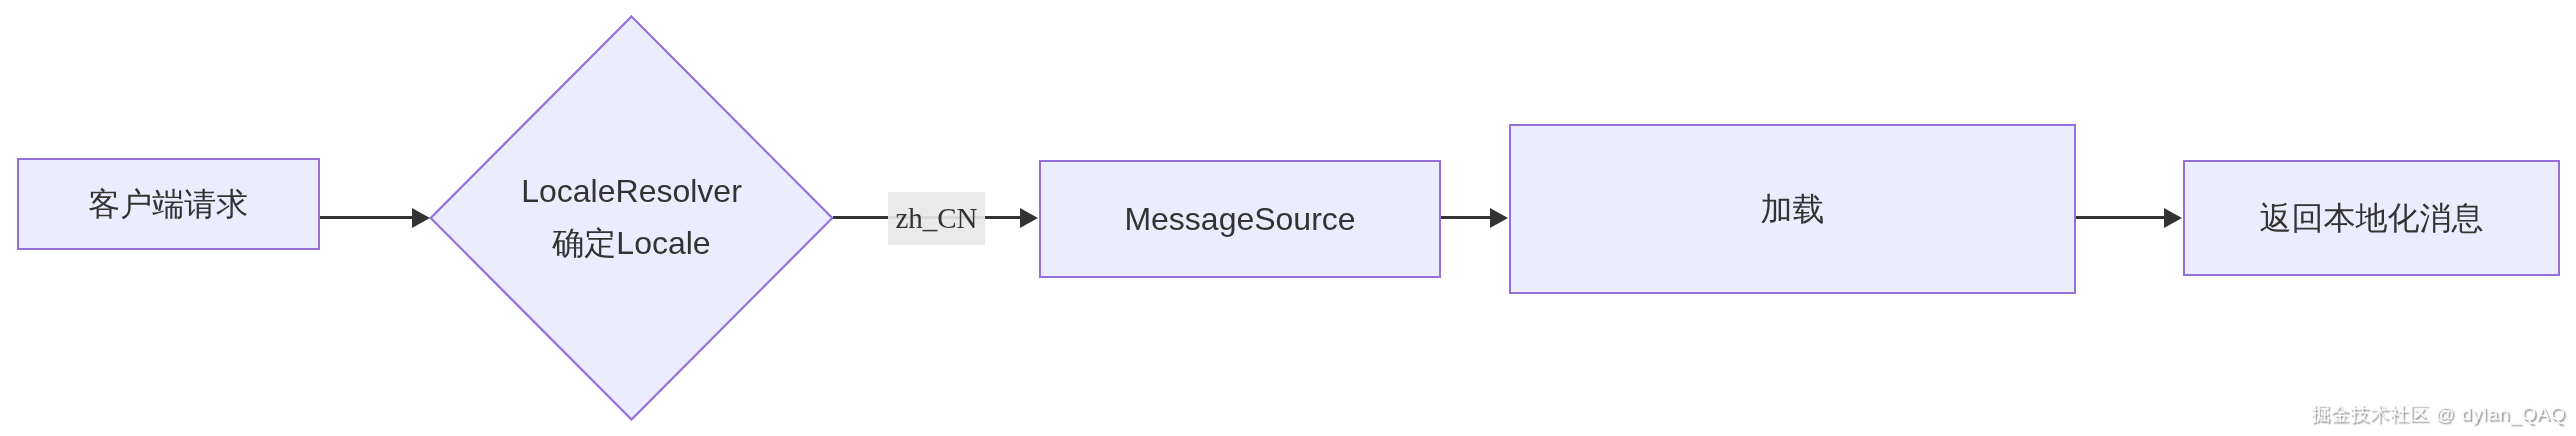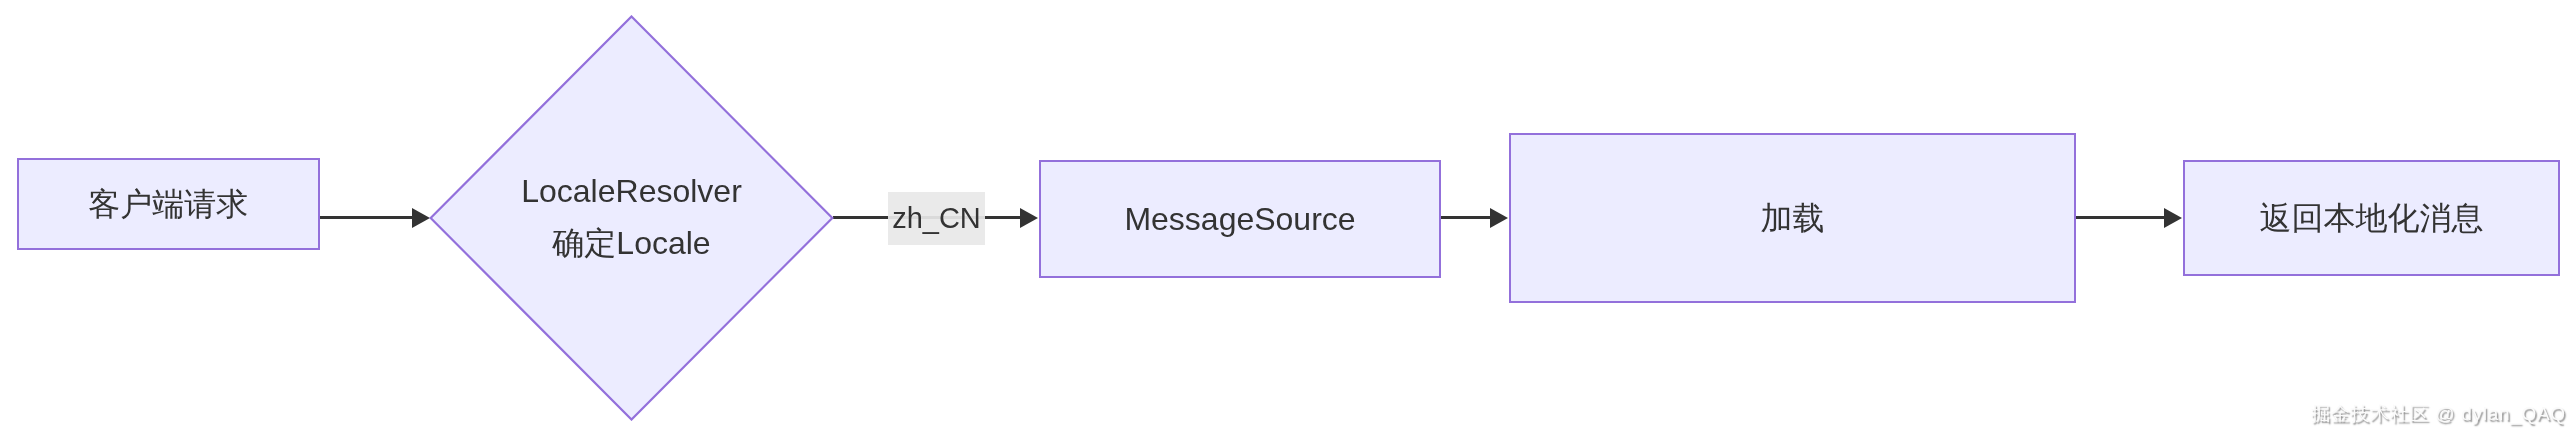--- a/index.html
+++ b/index.html
@@ -20,21 +20,21 @@
     display: flex;
     align-items: center;
     justify-content: center;
     text-align: center;
     font-size: 32px;
     line-height: 1.65;
     color: #333333;
   }
   .node-client  { left: 16.7px;   top: 158px; width: 303px; height: 92px; }
   .node-msgsrc  { left: 1039px; top: 160px; width: 402px; height: 118px; }
-  .node-load    { left: 1509px; top: 133px; width: 567px; height: 170px; }
+  .node-load    { left: 1509px; top: 124px; width: 567px; height: 170px; }
   .node-return  { left: 2183px; top: 160px; width: 377px; height: 116px; }
 
   .diamond-wrap { position: absolute; left: 429px; top: 14.5px; width: 405px; height: 406px; }
   .diamond-wrap svg { display: block; }
   .diamond-label {
     position: absolute; left: 0; top: 0; width: 405px; height: 406px;
     display: flex; flex-direction: column; align-items: center; justify-content: center;
     font-size: 32px; line-height: 1.6; text-align: center; color: #333333;
   }
 
@@ -52,21 +52,21 @@
   }
   .arrowhead-1 { left: 412px;  }
   .arrowhead-2 { left: 1020px; }
   .arrowhead-3 { left: 1490px; }
   .arrowhead-4 { left: 2164px; }
 
   .edge-label {
     position: absolute; left: 888px; top: 192px; width: 97px; height: 53px;
     background: rgba(232, 232, 232, 0.92);
     display: flex; align-items: center; justify-content: center;
-    font-size: 29px; color: #333333;
+    font-size: 29px; color: #333333; font-family: Liberation Serif, serif;
   }
 
   .watermark {
     position: absolute; right: 10.2px; bottom: 8.7px;
     font-size: 19px;
     color: #fbfbfb;
     text-shadow: 1.5px 1.5px 1.5px #8e8e8e;
     letter-spacing: 0.7px;
     white-space: nowrap;
   }

